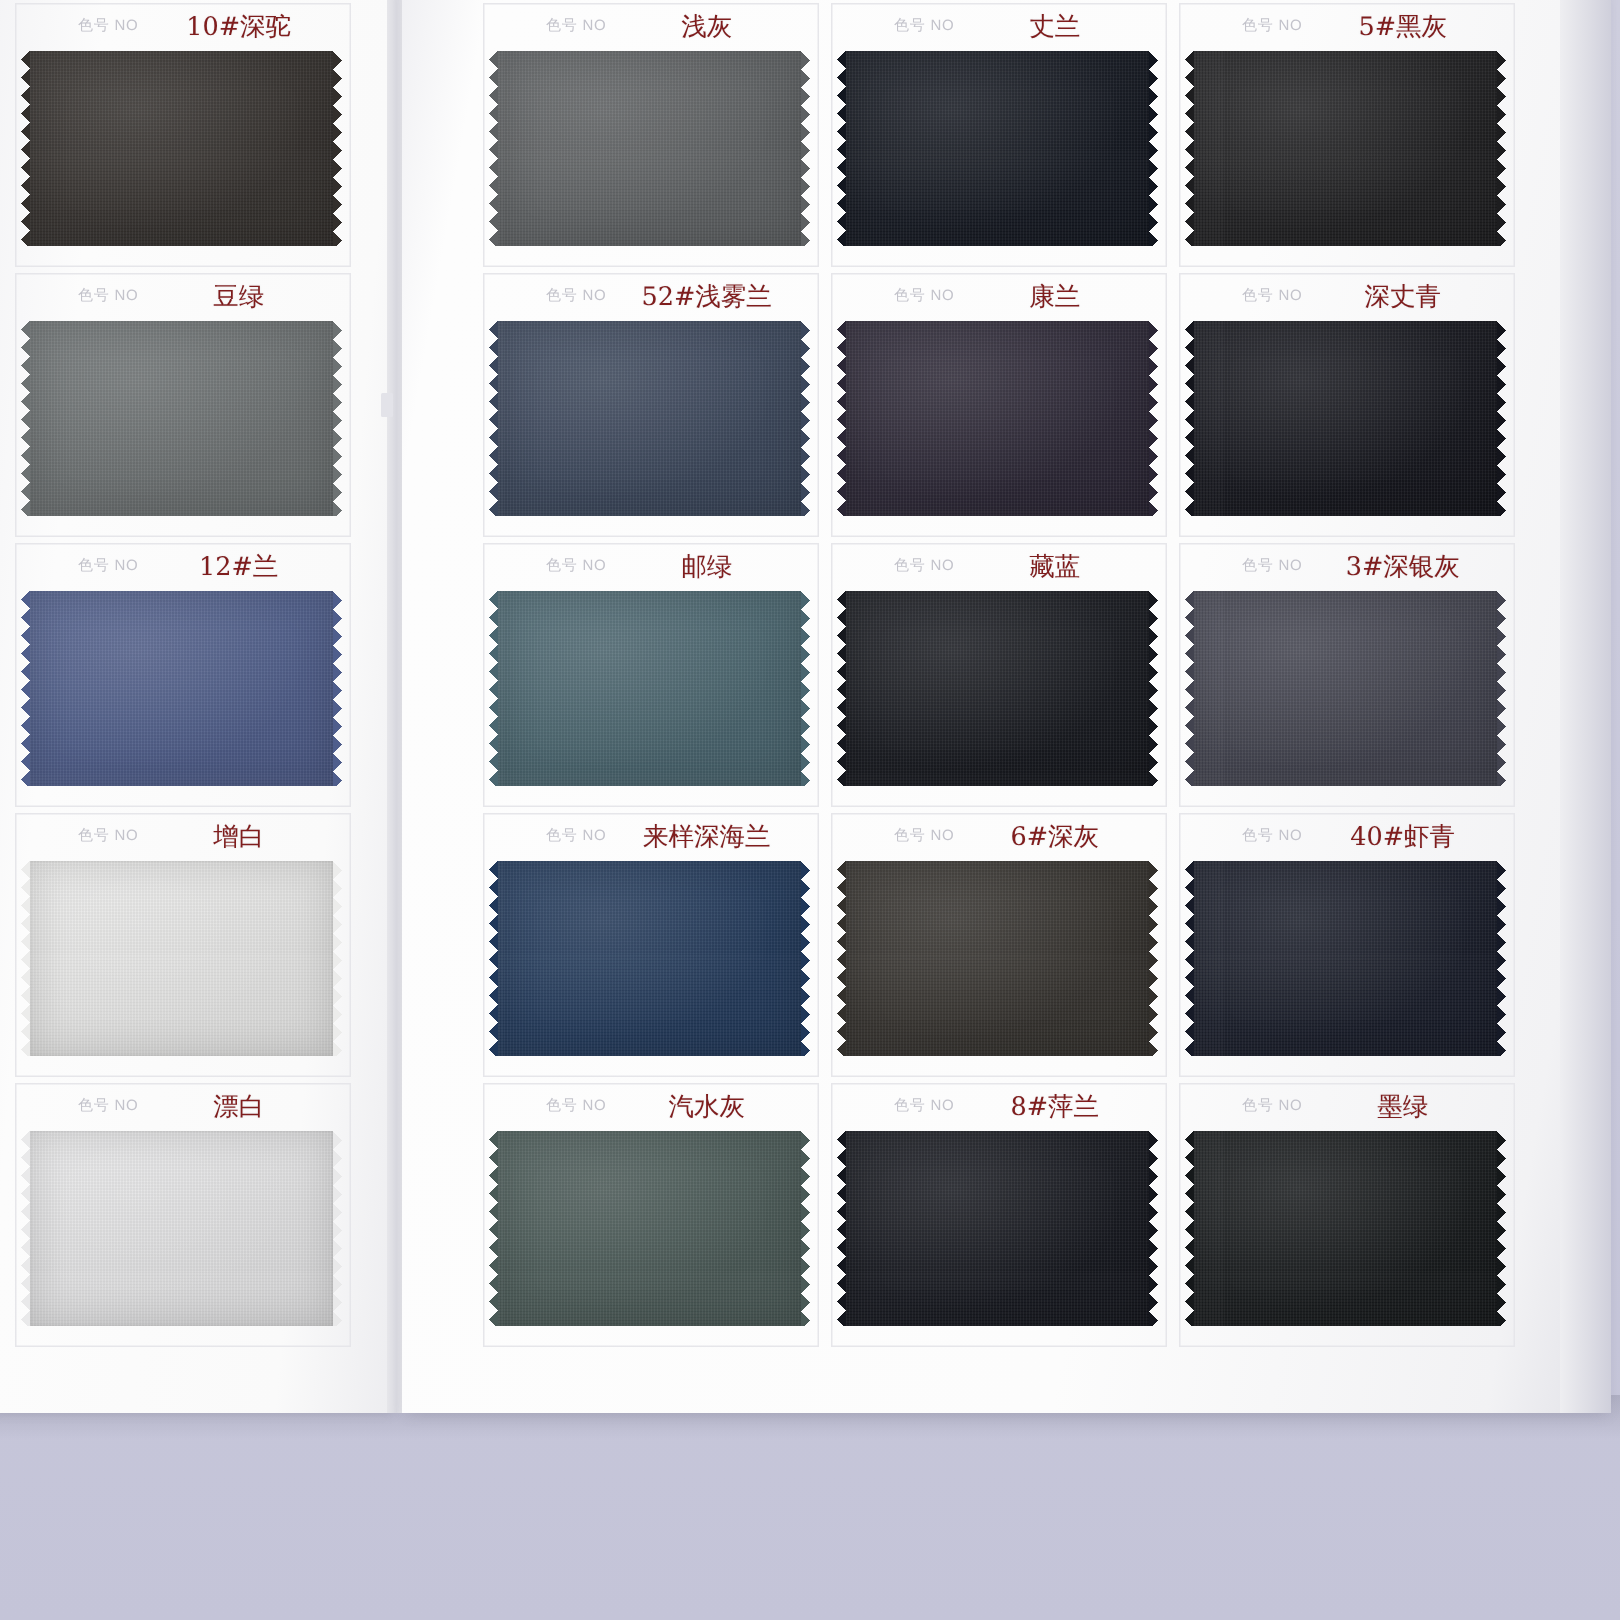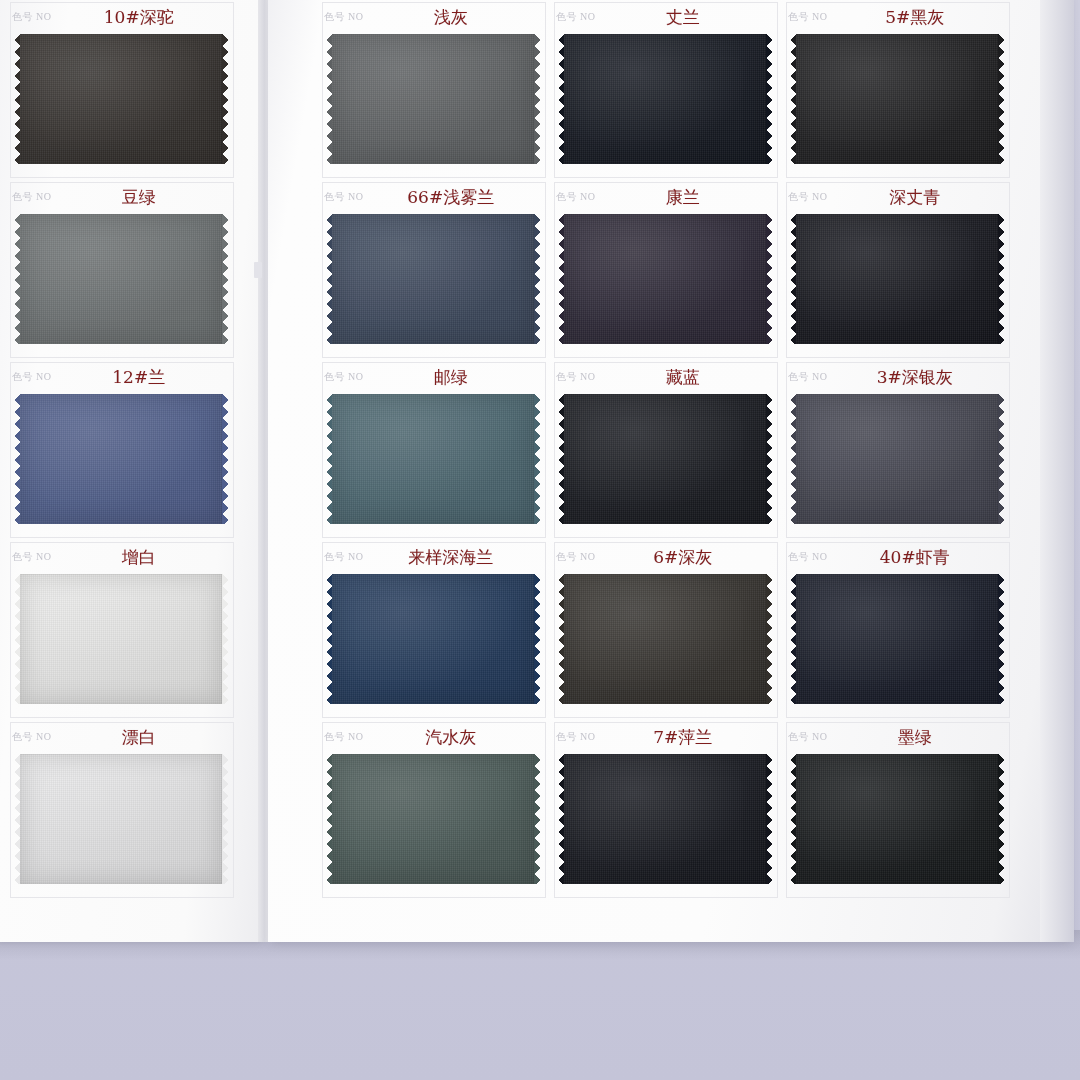--- a/index.html
+++ b/index.html
@@ -67,22 +67,23 @@
     position:absolute;left:4px;top:2px;right:4px;bottom:2px;
     border:1px solid #e6e6ea;
     box-sizing:border-box;
   }
   .label-row{
     position:absolute;left:6px;top:4px;width:220px;height:26px;
     display:flex;align-items:center;
   }
   .no-tag{
     font-size:10px;color:#c3c3cb;letter-spacing:.5px;
-    font-family:Liberation Serif, serif;
+    font-family:Liberation Sans, sans-serif;
     white-space:nowrap;
+    margin-left:40px;
   }
   .color-name{
     flex:1;text-align:center;
     font-size:17px;color:#7f1d1d;
     font-family:"DejaVu Serif","Liberation Serif",serif;
     white-space:nowrap;
     margin-right:6px;
     text-shadow:0 0 1px rgba(160,160,170,.35);
   }
 
@@ -313,21 +314,21 @@
             <div class="core"></div>
             <div class="tex"></div>
             <div class="shade"></div>
           </div>
         </div>
       </div>
       <div class="cell">
         <div class="cell-frame"></div>
         <div class="label-row">
           <span class="no-tag">色号 NO</span>
-          <span class="color-name">66#浅雾兰</span>
+          <span class="color-name">52#浅雾兰</span>
         </div>
         <div class="swatch-wrap">
           <div class="fab" style="--c:#3b475c">
             <div class="drop"></div>
             <div class="teeth-top"></div>
             <div class="teeth-bot"></div>
             <div class="teeth-l"></div>
             <div class="teeth-r"></div>
             <div class="core"></div>
             <div class="tex"></div>
@@ -503,21 +504,21 @@
             <div class="core"></div>
             <div class="tex"></div>
             <div class="shade"></div>
           </div>
         </div>
       </div>
       <div class="cell">
         <div class="cell-frame"></div>
         <div class="label-row">
           <span class="no-tag">色号 NO</span>
-          <span class="color-name">7#萍兰</span>
+          <span class="color-name">8#萍兰</span>
         </div>
         <div class="swatch-wrap">
           <div class="fab" style="--c:#14161d">
             <div class="drop"></div>
             <div class="teeth-top"></div>
             <div class="teeth-bot"></div>
             <div class="teeth-l"></div>
             <div class="teeth-r"></div>
             <div class="core"></div>
             <div class="tex"></div>

